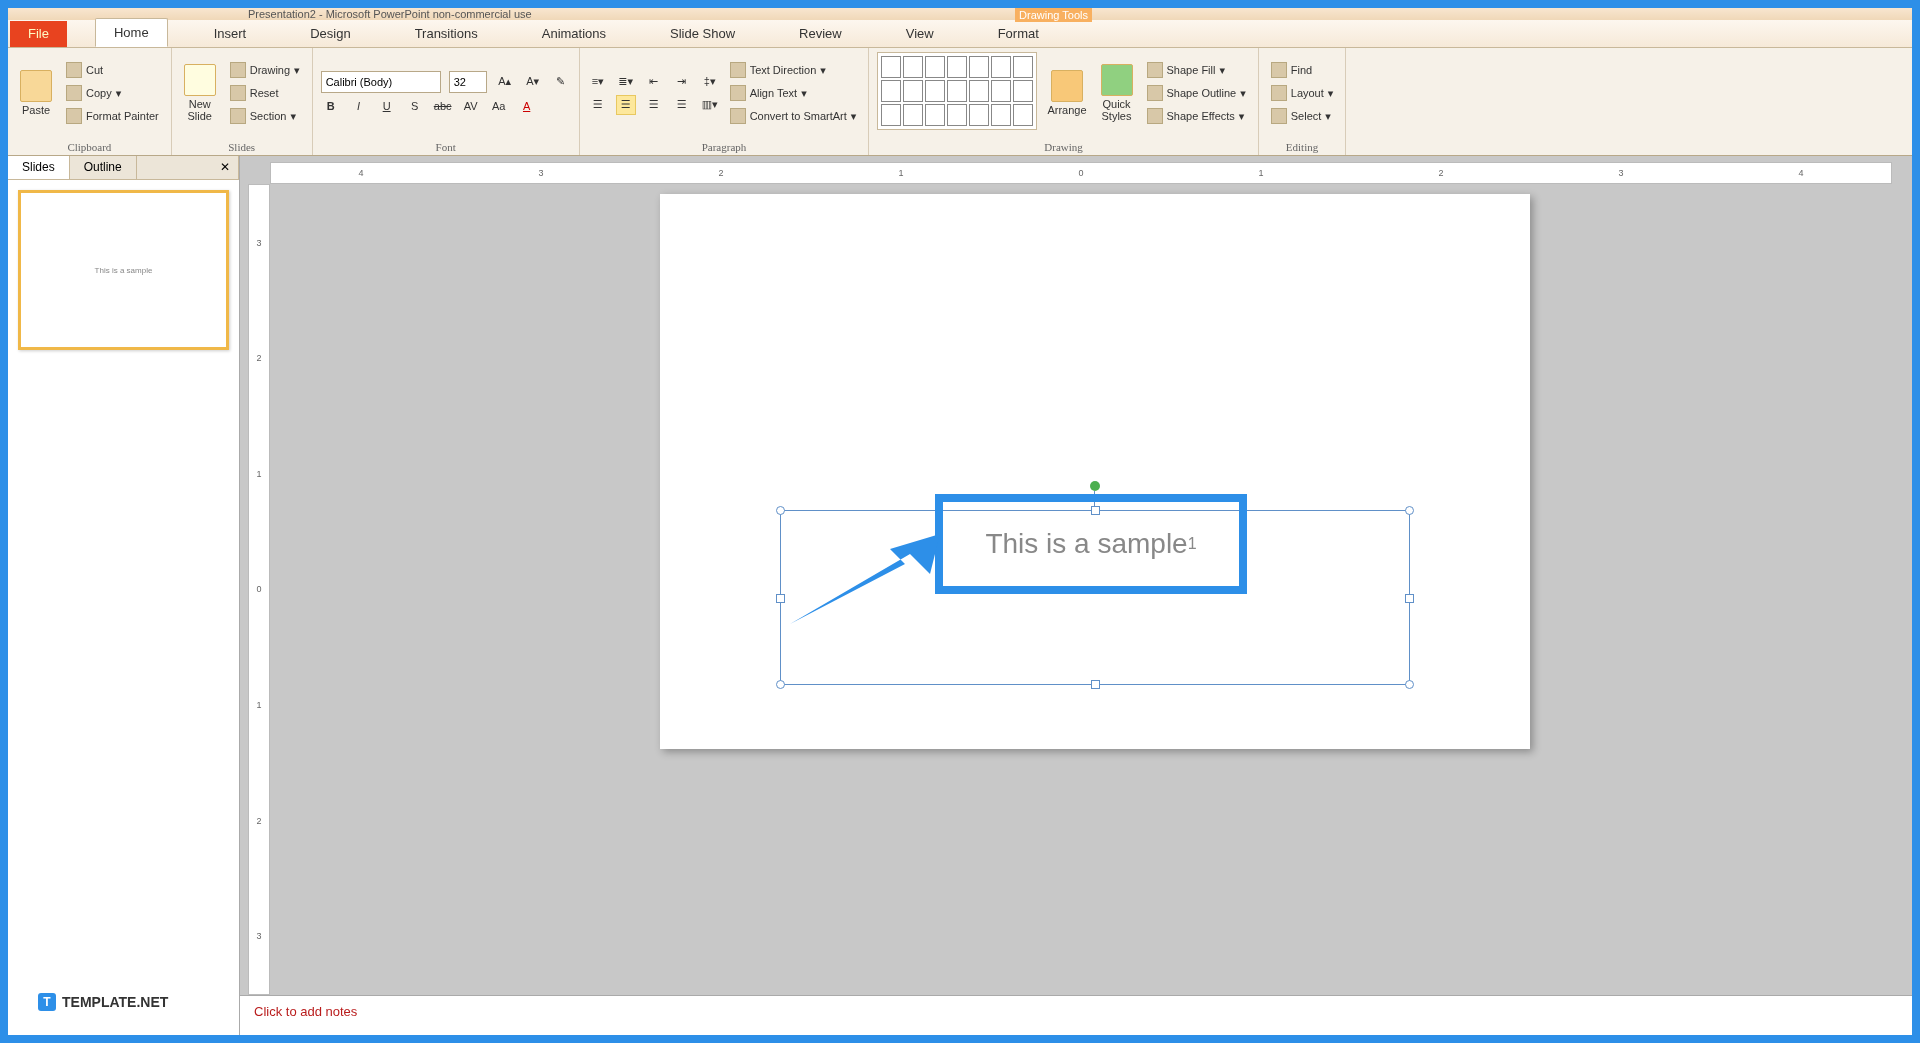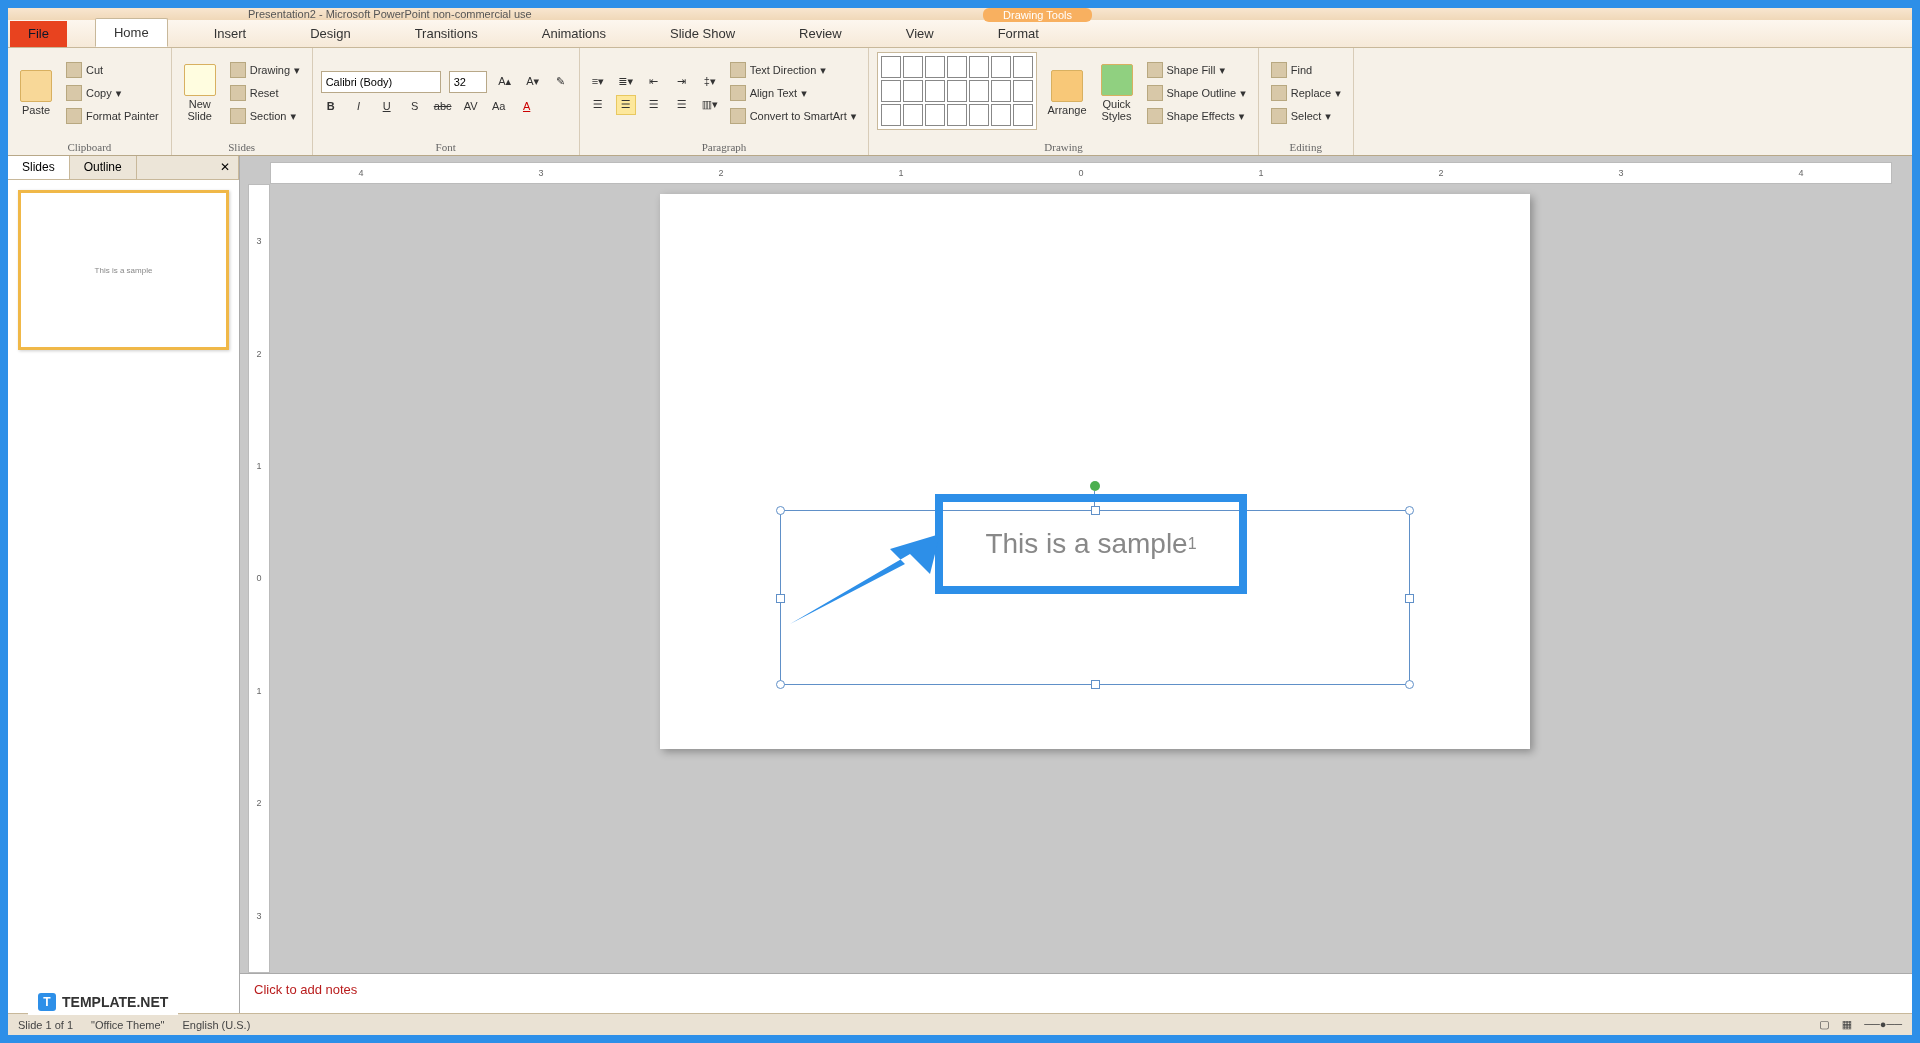--- a/index.html
+++ b/index.html
@@ -1,22 +1,22 @@
 <!DOCTYPE html>
 <html><head>
 <meta charset="utf-8">
 <style>
 * { margin: 0; padding: 0; box-sizing: border-box; font-family: "Segoe UI", Tahoma, sans-serif; }
 body { background: #2d8fe8; padding: 8px; width: 1920px; height: 1043px; overflow: hidden; }
 .window { background: #fff; width: 100%; height: 100%; display: flex; flex-direction: column; position: relative; }
 .titlebar { height: 12px; background: linear-gradient(#f8e6d0,#f0d8b8); display:flex; align-items:center; padding:0 10px; font-size:11px; color:#555;}
 .titlebar-text{margin-left:230px;}
-.context-tab{position:absolute; right:820px; top:0; background:#f8b060; color:#fff; font-size:11px; padding:1px 20px;border-radius:6px;}
+.context-tab{position:absolute; right:820px; top:0; background:#f8b060; color:#fff; font-size:11px; padding:1px 4px;}
 .ribbon-tabs { height: 28px; background: linear-gradient(#fdf7ef,#f6e9d8); border-bottom: 1px solid #c8b89a; display:flex; align-items:flex-end; padding-left:2px;}
-.file-tab { background:#e8431f; color:#0f172a; padding:5px 18px; font-size:13px; height:26px;}
+.file-tab { background:#e8431f; color:#fef9c3; padding:5px 18px; font-size:13px; height:26px;}
 .rtab { padding:6px 18px; font-size:13px; color:#333; cursor:default;margin-left:28px;}
 .rtab.active { background:#fff; border:1px solid #c8b89a; border-bottom:1px solid #fff; border-radius:2px 2px 0 0;}
 .ribbon { height: 108px; background:#f6f1e8; border-bottom:1px solid #b8a888; display:flex; }
 .group { border-right:1px solid #d8ccb8; padding:4px 8px 2px 8px; display:flex; flex-direction:column; justify-content:space-between;}
 .group-label { text-align:center; font-size:11px; color:#666; padding-top:2px;font-family:Liberation Serif, serif;}
 .group-body { display:flex; gap:6px; height:82px;}
 .vbtn { display:flex; flex-direction:column; align-items:center; justify-content:center; gap:2px; padding:2px 4px; cursor:default;}
 .vbtn .ic { width:32px; height:32px; background:#f8d898; border:1px solid #d8b060; border-radius:2px;}
 .vbtn span{font-size:11px; color:#333; text-align:center;}
 .col { display:flex; flex-direction:column; gap:3px; justify-content:center;}
@@ -222,21 +222,21 @@
       </div>
       <div class="group-label">Drawing</div>
     </div>
 
     <div class="group">
       <div class="group-body">
         <div class="col">
           <div class="sbtn">
               <span>Find</span>
             </div>
-          <div class="sbtn"><span>Replace</span> ▾</div>
+          <div class="sbtn"><span>Layout</span> ▾</div>
           <div class="sbtn"><span>Select</span> ▾</div>
         </div>
       </div>
       <div class="group-label">Editing</div>
     </div>
   </div>
 
   <div class="workspace">
     <div class="left-pane">
       <div class="pane-tabs">
@@ -297,28 +297,18 @@
             </div>
           </div>
         </div>
       </div>
       <div class="notes">
         <span>Click to add notes</span>
       </div>
     </div>
   </div>
 
-  <div class="statusbar">
-    <span>Slide 1 of 1</span>
-    <span>"Office Theme"</span>
-    <span>English (U.S.)</span>
-    <div class="right">
-      <span>▢</span>
-      <span>▦</span>
-      <span>──●──</span>
-    </div>
-  </div>
 
   <div class="watermark">
     <span class="t">T</span>
     <span>TEMPLATE.NET</span>
   </div>
 </div>
 
 </body></html>

